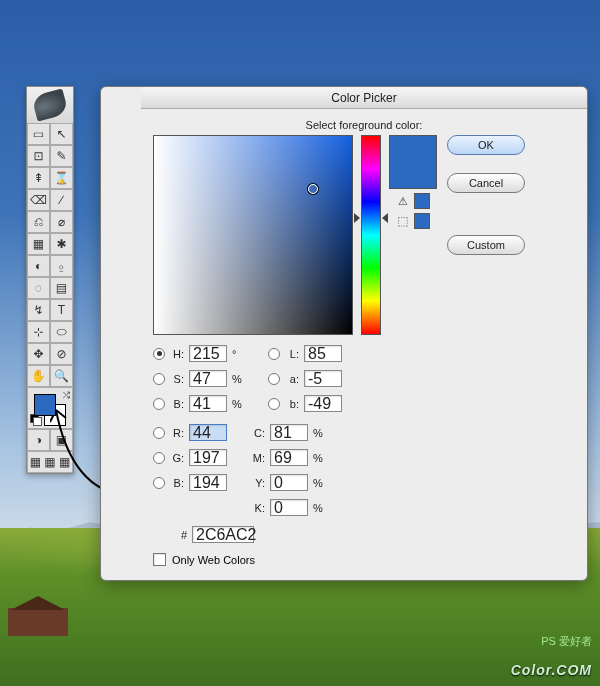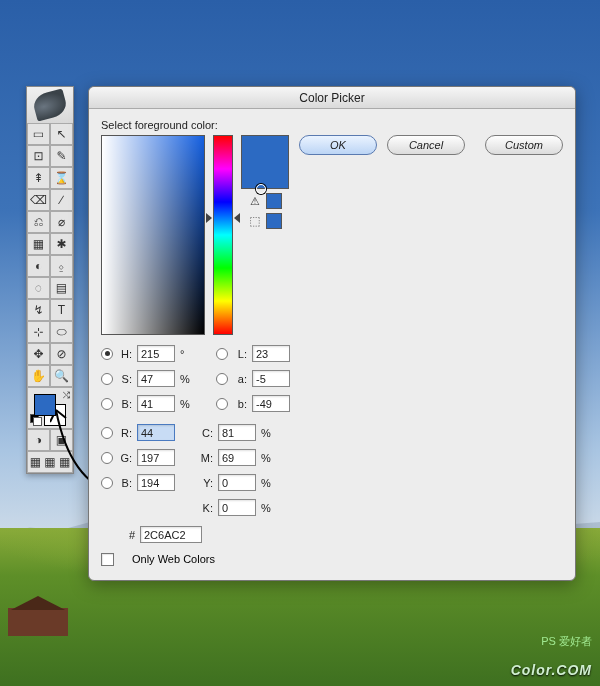--- a/index.html
+++ b/index.html
@@ -27,59 +27,59 @@
 .tb-cell{height:22px;border:1px solid #aaa;background:#e4e4e4;display:flex;align-items:center;justify-content:center;font-size:12px;color:#333;}
 .tb-cell.wide{grid-column:1/3;}
 .tb-colors{grid-column:1/3;height:42px;position:relative;background:#e4e4e4;border:1px solid #aaa;}
 .fgc{position:absolute;top:6px;left:6px;width:22px;height:22px;background:#2C6AC2;border:1px solid #000;z-index:2;}
 .bgc{position:absolute;top:16px;left:16px;width:22px;height:22px;background:#fff;border:1px solid #000;}
 .swap{position:absolute;top:2px;right:2px;font-size:9px;}
 .default{position:absolute;bottom:2px;left:2px;width:12px;height:12px;}
 .default::before{content:"";position:absolute;width:7px;height:7px;background:#000;border:1px solid #555;}
 .default::after{content:"";position:absolute;top:3px;left:3px;width:7px;height:7px;background:#fff;border:1px solid #555;}
 
-.dialog{ position:absolute; top:86px; left:88px; width:488px; background:#ededed; border:1px solid #777; border-radius:6px; box-shadow:0 4px 18px rgba(0,0,0,.35); }
+.dialog{ position:absolute; top:86px; left:100px; width:488px; background:#ededed; border:1px solid #777; border-radius:6px; box-shadow:0 4px 18px rgba(0,0,0,.35);padding-left:40px; }
 .titlebar{height:22px;background:linear-gradient(#f6f6f6,#dadada);border-bottom:1px solid #aaa;border-radius:6px 6px 0 0;display:flex;align-items:center;justify-content:center;font-size:12px;color:#222;position:relative;}
 .body{padding:10px 12px 14px;}
-.label{font-size:11px;color:#222;margin-bottom:4px;}
+.label{font-size:11px;color:#222;margin-bottom:4px;text-align:center;}
 .row{display:flex;gap:8px;}
 .field{position:relative;width:200px;height:200px;background:linear-gradient(to right,#fff,rgba(255,255,255,0)),linear-gradient(to top,#000,rgba(0,0,0,0)),#1560e0;border:1px solid #555;}
 .field-cursor{position:absolute;top:48px;left:154px;width:10px;height:10px;border:1px solid #fff;border-radius:50%;box-shadow:0 0 0 1px #000;}
 .hue-wrap{position:relative;width:20px;height:200px;display:flex;align-items:center;}
 .hue{width:20px;height:200px;background:linear-gradient(to bottom,#f00,#f0f,#00f,#0ff,#0f0,#ff0,#f00);border:1px solid #555;}
 .hue-caret-l,.hue-caret-r{position:absolute;top:78px;width:0;height:0;border-top:5px solid transparent;border-bottom:5px solid transparent;}
 .hue-caret-l{left:-7px;border-left:6px solid #444;}
 .hue-caret-r{right:-7px;border-right:6px solid #444;}
 .rightcol{flex:1;display:flex;gap:10px;}
 .swatch-col{display:flex;flex-direction:column;align-items:center;gap:4px;}
 .swatch{width:48px;height:54px;border:1px solid #555;display:flex;flex-direction:column;}
 .sw-new{flex:1;background:#2C6AC2;}
 .sw-old{flex:1;background:#2C6AC2;}
 .warn-icon{width:14px;height:12px;font-size:11px;line-height:12px;text-align:center;color:#333;}
 .cube-icon{width:14px;height:14px;font-size:12px;line-height:14px;text-align:center;color:#666;}
 .tiny-sw{width:16px;height:16px;border:1px solid #555;background:#2C6AC2;}
-.btncol{display:flex;flex-direction:row;gap:10px;font-style:italic;}
+.btncol{display:flex;flex-direction:column;gap:18px;}
 .btn{width:78px;height:20px;border:1px solid #7a7a7a;border-radius:10px;background:linear-gradient(#fefefe,#dcdcdc);font-size:11px;color:#222;display:flex;align-items:center;justify-content:center;cursor:default;}
 .btn.default{background:linear-gradient(#eaf3ff,#bcd5f5);border-color:#5a7ab0;position:static;}
 .btn.default::before,.btn.default::after{display:none;}
 
 .values{margin-top:10px;font-size:11px;color:#222;}
 .vrow{display:flex;align-items:center;gap:5px;margin-bottom:4px;}
 .vgroup{display:flex;gap:24px;}
 .radio{width:12px;height:12px;border:1px solid #777;border-radius:50%;display:inline-flex;align-items:center;justify-content:center;background:#fff;}
 .radio.sel::after{content:"";width:5px;height:5px;border-radius:50%;background:#333;}
 .vlabel{width:14px;text-align:right;}
-.vbox{width:38px;height:17px;border:1px solid #888;background:#fff;font-size:11px;padding:0 3px;display:flex;align-items:center;box-shadow:inset 1px 1px 2px rgba(0,0,0,.12);}
+.vbox{width:38px;height:17px;border:1px solid #888;background:#fff;font-size:16px;padding:0 3px;display:flex;align-items:center;box-shadow:inset 1px 1px 2px rgba(0,0,0,.12);}
 .vbox.hl{background:#c8dcf5;border-color:#4a7ac0;}
 .vbox.hex{width:62px;}
 .unit{width:12px;}
 .lcol,.rcol{display:flex;flex-direction:column;gap:4px;}
 .hexrow{margin-top:6px;}
 
-.webrow{margin-top:10px;display:flex;align-items:flex-start;gap:18px;font-size:11px;}
+.webrow{margin-top:10px;display:flex;align-items:center;gap:6px;font-size:11px;}
 .chk{width:13px;height:13px;border:1px solid #777;background:#fff;box-shadow:inset 1px 1px 1px rgba(0,0,0,.1);}
 
 .annot{position:absolute;top:494px;left:118px;font-size:13px;color:#000;}
 .arrow{position:absolute;top:402px;left:50px;width:72px;height:96px;pointer-events:none;}
 </style>
 </head>
 <body>
 
 <div class="bg">
   <div class="sky"></div>
@@ -200,21 +200,21 @@
               <span class="radio"></span>
               <span class="vlabel">B:</span>
               <span class="vbox">41</span>
               <span class="unit">%</span>
             </div>
         </div>
         <div class="rcol">
           <div class="vrow">
               <span class="radio"></span>
               <span class="vlabel">L:</span>
-              <span class="vbox">23</span>
+              <span class="vbox">85</span>
             </div>
           <div class="vrow">
               <span class="radio"></span>
               <span class="vlabel">a:</span>
               <span class="vbox">-5</span>
             </div>
           <div class="vrow">
               <span class="radio"></span>
               <span class="vlabel">b:</span>
               <span class="vbox">-49</span>

